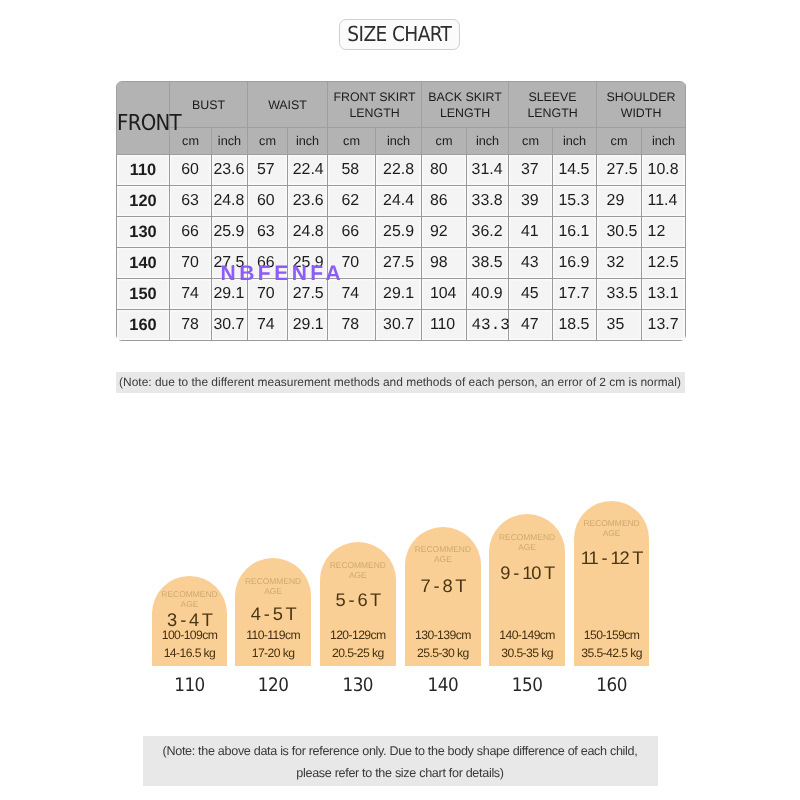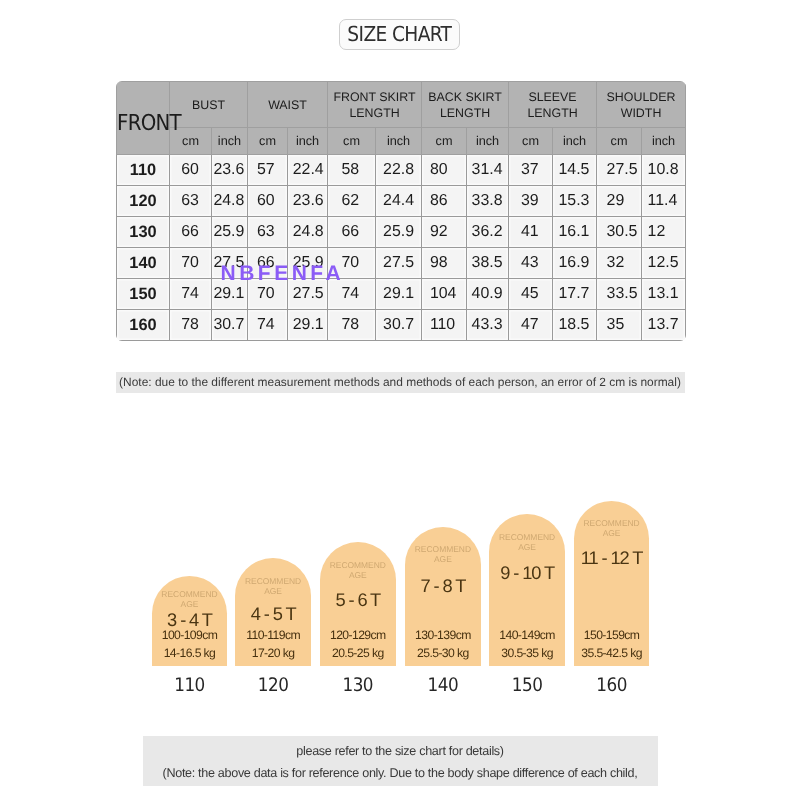--- a/index.html
+++ b/index.html
@@ -189,21 +189,21 @@
           </tr>
           <tr>
             <td class="cell sz">160</td>
             <td class="cell"><span style="width: 17.7px; margin-left: -1px;">78</span></td>
             <td class="cell"><span style="width: 29.4px; margin-left: -2.8px;">30.7</span></td>
             <td class="cell"><span style="width: 17.7px; margin-left: -3.6px;">74</span></td>
             <td class="cell"><span style="width: 28.6px; margin-left: -1px;">29.1</span></td>
             <td class="cell"><span style="width: 17.7px; margin-left: -2.6px;">78</span></td>
             <td class="cell"><span style="width: 29.5px; margin-left: -1.4px;">30.7</span></td>
             <td class="cell"><span style="width: 25.5px; margin-left: -2.8px;">110</span></td>
-            <td class="cell"><span style="width: 29.5px; margin-left: -2.4px;">43.3</span></td>
+            <td class="cell"><span style="width: 29.5px; margin-left: -2.4px; font-family: Liberation Mono, monospace;">43.3</span></td>
             <td class="cell"><span style="width: 17.7px; margin-left: -1.6px;">47</span></td>
             <td class="cell"><span style="width: 29.5px; margin-left: -2.6px;">18.5</span></td>
             <td class="cell"><span style="width: 28.2px; margin-left: 3.2px;">35</span></td>
             <td class="cell"><span style="width: 28px; margin-left: -4px;">13.7</span></td>
           </tr>
         </tbody>
       </table>
   </div>
   <div class="wm">NBFENFA</div>
 
@@ -245,17 +245,17 @@
       <div class="szlabel" style="left: 489.2px; width: 75.8px;">150</div>
       <div class="tomb" style="left: 573.7px; top: 500.5px; width: 75.8px; height: 165.7px; border-radius: 37.9px 37.9px 0px 0px / 38px 38px 0px 0px;"></div>
       <div class="tline rec" style="left: 573.7px; width: 75.8px; top: 518.9px;"><span>RECOMMEND</span><br><span>AGE</span></div>
       <div class="tline age" style="left: 573.7px; width: 75.8px; top: 551.1px;"><span>11 - 12 T</span></div>
       <div class="tline cm" style="left: 573.7px; width: 75.8px; top: 629.7px;"><span>150-159cm</span></div>
       <div class="tline kg" style="left: 573.7px; width: 75.8px; top: 648.1px;"><span>35.5-42.5 kg</span></div>
       <div class="szlabel" style="left: 573.7px; width: 75.8px;">160</div>
     </div>
 
   <div class="note" id="note2">
+    <span>(Note: the above data is for reference only. Due to the body shape difference of each child,</span>
     <span>please refer to the size chart for details)</span>
-    <span>(Note: the above data is for reference only. Due to the body shape difference of each child,</span>
   </div>
 
 </div>
 
 </body></html>

